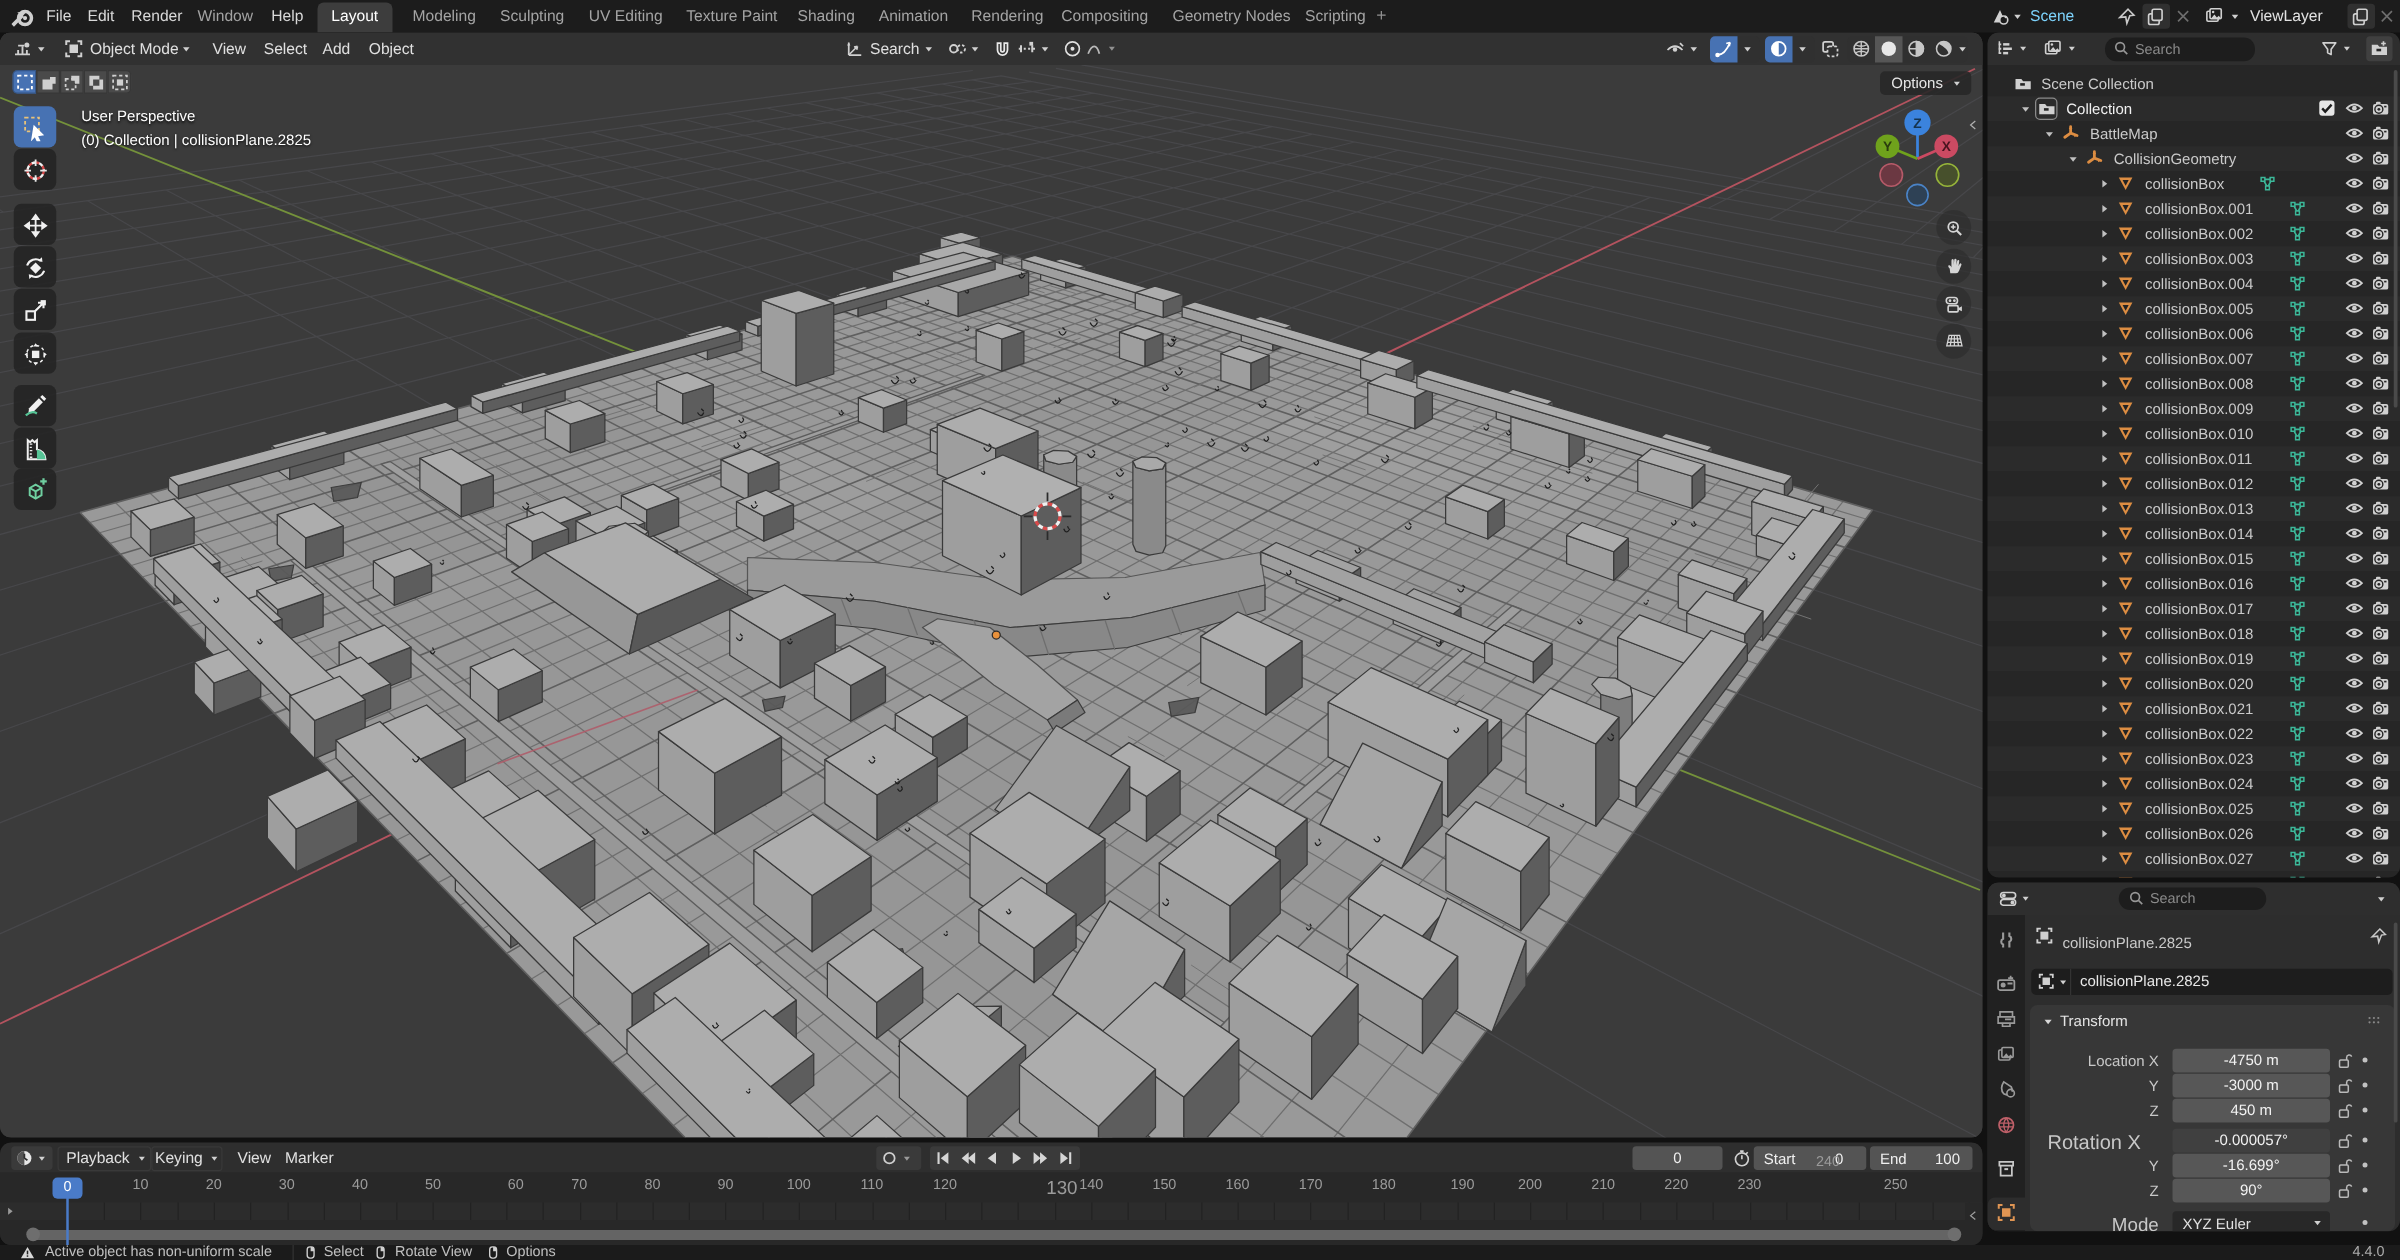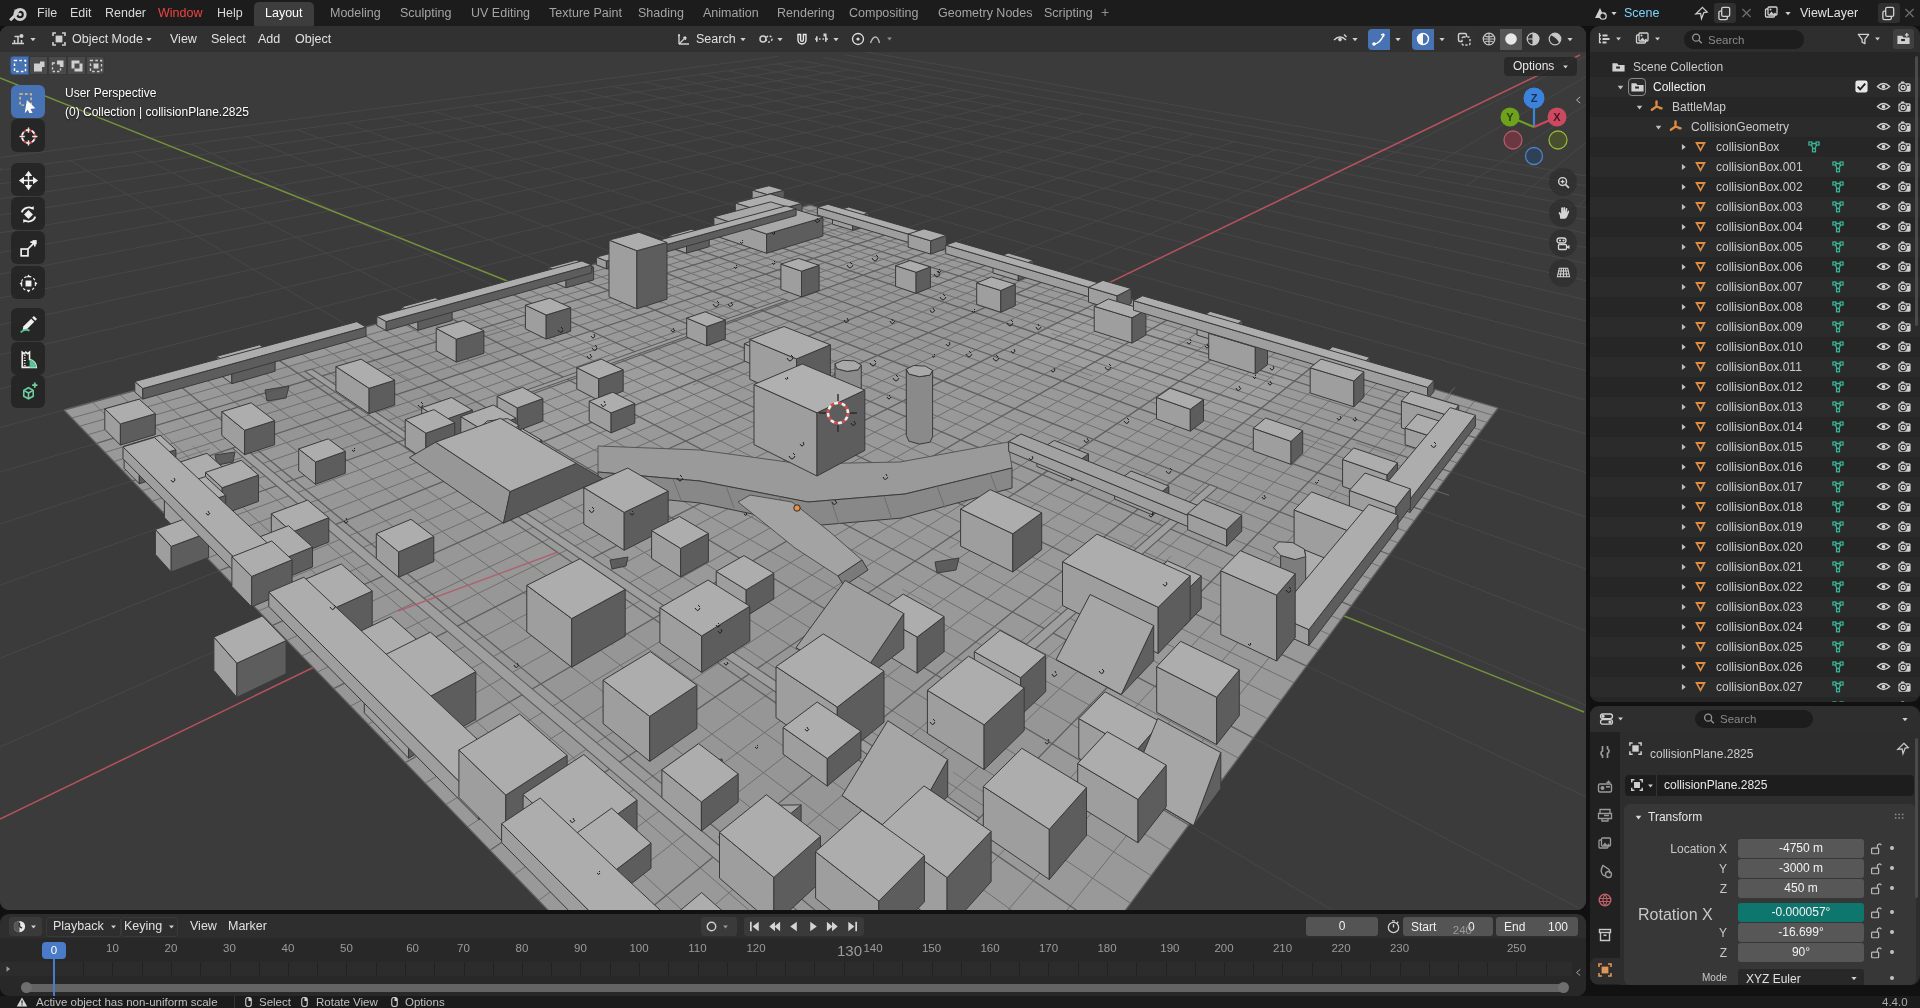--- a/index.html
+++ b/index.html
@@ -627,21 +627,21 @@
 <div class="panel" style="left:0;top:0;width:1920px;height:26px;background:#1c1c1c">
     <svg class="ic" style="left:9px;top:4px" width="18" height="18" viewBox="0 0 16 16">
       <circle cx="9.8" cy="9.3" r="4.6" fill="none" stroke="#cfcfcf" stroke-width="2.5"></circle>
       <circle cx="9.8" cy="9.3" r="1.5" fill="#cfcfcf"></circle>
       <path d="M1 14.5 8 7.5" stroke="#cfcfcf" stroke-width="2.6"></path>
       <path d="M4.2 5.2h6.2L8 8.2z" fill="#cfcfcf"></path>
     </svg>
     <div class="txt" style="left:37px;top:6px;font-size:12.5px;color:#d9d9d9">File</div>
     <div class="txt" style="left:70px;top:6px;font-size:12.5px;color:#d9d9d9">Edit</div>
     <div class="txt" style="left:105px;top:6px;font-size:12.5px;color:#d9d9d9">Render</div>
-    <div class="txt" style="left:158px;top:6px;font-size:12.5px;color:#ef4444">Window</div>
+    <div class="txt" style="left:158px;top:6px;font-size:12.5px;color:#a3a3a3">Window</div>
     <div class="txt" style="left:217px;top:6px;font-size:12.5px;color:#d9d9d9">Help</div>
     <div class="abs" style="left:254px;top:2px;height:24px;padding:0 11px;background:#3d3d3d;border-radius:5px 5px 0 0;font-size:12.5px;color:#ffffff;line-height:23px">Layout</div>
     <div class="txt" style="left:330px;top:6px;font-size:12.5px;color:#a4a4a4">Modeling</div>
     <div class="txt" style="left:400px;top:6px;font-size:12.5px;color:#a4a4a4">Sculpting</div>
     <div class="txt" style="left:471px;top:6px;font-size:12.5px;color:#a4a4a4">UV Editing</div>
     <div class="txt" style="left:549px;top:6px;font-size:12.5px;color:#a4a4a4">Texture Paint</div>
     <div class="txt" style="left:638px;top:6px;font-size:12.5px;color:#a4a4a4">Shading</div>
     <div class="txt" style="left:703px;top:6px;font-size:12.5px;color:#a4a4a4">Animation</div>
     <div class="txt" style="left:777px;top:6px;font-size:12.5px;color:#a4a4a4">Rendering</div>
     <div class="txt" style="left:849px;top:6px;font-size:12.5px;color:#a4a4a4">Compositing</div>
@@ -1640,41 +1640,41 @@
     </svg>
     <div class="abs" style="left:300px;top:160px;width:4px;height:4px;border-radius:50%;background:#c2c2c2"></div>
     <div class="txt" style="left:48px;top:176px;width:89px;text-align:right;font-size:12px;color:#c8c8c8">Z</div>
     <div class="abs" style="left:148px;top:173px;width:126px;height:18.5px;background:#575757;border-radius:3px;font-size:12px;color:#f2f2f2;text-align:center;line-height:18px">450 m</div>
     <svg class="ic" style="left:279px;top:175px" width="14" height="15" viewBox="0 0 16 16">
       <rect x="3" y="7.5" width="8" height="6.5" rx="1" fill="none" stroke="#b9b9b9" stroke-width="1.4"></rect>
       <path d="M9.5 7.5V5.2a2.4 2.4 0 0 1 4.6-.9" fill="none" stroke="#b9b9b9" stroke-width="1.4"></path>
     </svg>
     <div class="abs" style="left:300px;top:180px;width:4px;height:4px;border-radius:50%;background:#c2c2c2"></div>
     <div class="txt" style="left:48px;top:200px;width:89px;text-align:left;font-size:16px;color:#c8c8c8">Rotation X</div>
-    <div class="abs" style="left:148px;top:197px;width:126px;height:18.5px;background:#0f766e;border-radius:3px;font-size:12px;color:#f2f2f2;text-align:center;line-height:18px">-0.000057°</div>
+    <div class="abs" style="left:148px;top:197px;width:126px;height:18.5px;background:#404040;border-radius:3px;font-size:12px;color:#f2f2f2;text-align:center;line-height:18px">-0.000057°</div>
     <svg class="ic" style="left:279px;top:199px" width="14" height="15" viewBox="0 0 16 16">
       <rect x="3" y="7.5" width="8" height="6.5" rx="1" fill="none" stroke="#b9b9b9" stroke-width="1.4"></rect>
       <path d="M9.5 7.5V5.2a2.4 2.4 0 0 1 4.6-.9" fill="none" stroke="#b9b9b9" stroke-width="1.4"></path>
     </svg>
     <div class="abs" style="left:300px;top:204px;width:4px;height:4px;border-radius:50%;background:#c2c2c2"></div>
     <div class="txt" style="left:48px;top:220px;width:89px;text-align:right;font-size:12px;color:#c8c8c8">Y</div>
     <div class="abs" style="left:148px;top:217px;width:126px;height:18.5px;background:#575757;border-radius:3px;font-size:12px;color:#f2f2f2;text-align:center;line-height:18px">-16.699°</div>
     <svg class="ic" style="left:279px;top:219px" width="14" height="15" viewBox="0 0 16 16">
       <rect x="3" y="7.5" width="8" height="6.5" rx="1" fill="none" stroke="#b9b9b9" stroke-width="1.4"></rect>
       <path d="M9.5 7.5V5.2a2.4 2.4 0 0 1 4.6-.9" fill="none" stroke="#b9b9b9" stroke-width="1.4"></path>
     </svg>
     <div class="abs" style="left:300px;top:224px;width:4px;height:4px;border-radius:50%;background:#c2c2c2"></div>
     <div class="txt" style="left:48px;top:240px;width:89px;text-align:right;font-size:12px;color:#c8c8c8">Z</div>
     <div class="abs" style="left:148px;top:237px;width:126px;height:18.5px;background:#575757;border-radius:3px;font-size:12px;color:#f2f2f2;text-align:center;line-height:18px">90°</div>
     <svg class="ic" style="left:279px;top:239px" width="14" height="15" viewBox="0 0 16 16">
       <rect x="3" y="7.5" width="8" height="6.5" rx="1" fill="none" stroke="#b9b9b9" stroke-width="1.4"></rect>
       <path d="M9.5 7.5V5.2a2.4 2.4 0 0 1 4.6-.9" fill="none" stroke="#b9b9b9" stroke-width="1.4"></path>
     </svg>
     <div class="abs" style="left:300px;top:244px;width:4px;height:4px;border-radius:50%;background:#c2c2c2"></div>
-    <div class="txt" style="left:48px;top:266px;width:89px;text-align:right;font-size:10px;color:#c8c8c8">Mode</div>
+    <div class="txt" style="left:48px;top:266px;width:89px;text-align:right;font-size:15px;color:#c8c8c8">Mode</div>
     <div class="abs" style="left:148px;top:263px;width:126px;height:18.5px;background:#282828;border-radius:3px"></div>
     <div class="txt" style="left:156px;top:266px;font-size:12px;color:#e0e0e0">XYZ Euler</div>
     <svg class="ic" style="left:258px;top:265px" width="12" height="14" viewBox="0 0 16 16">
       <path d="M4.5 6.5h7L8 11z" fill="#d0d0d0"></path>
     </svg>
     <div class="abs" style="left:325px;top:32px;width:3px;height:160px;background:#4a4a4a;border-radius:2px"></div>
     <div class="abs" style="left:300px;top:270px;width:4px;height:4px;border-radius:50%;background:#c2c2c2"></div>
   </div>
 <div class="panel" style="left:0;top:914px;width:1586px;height:82px;background:#282828;border-radius:9px">
     <div class="abs" style="left:0;top:0;width:1586px;height:24px;background:#2e2e2e;border-radius:9px 9px 0 0"></div>

